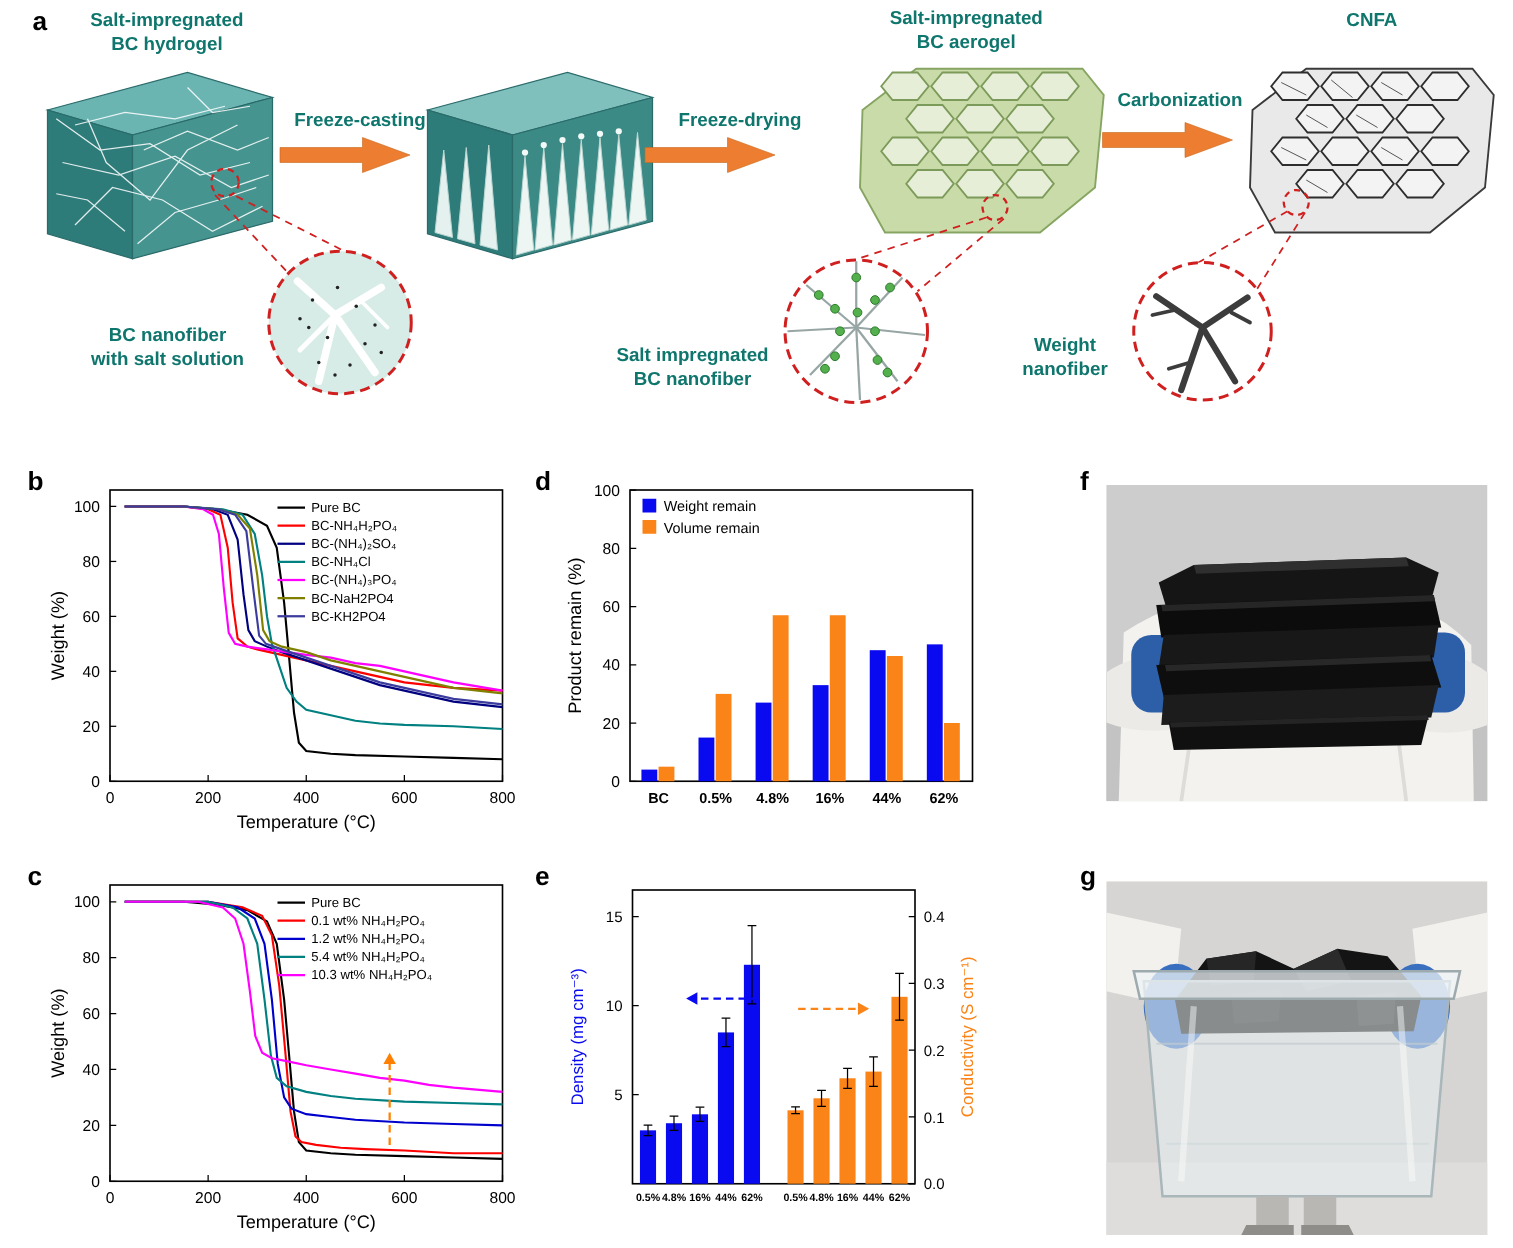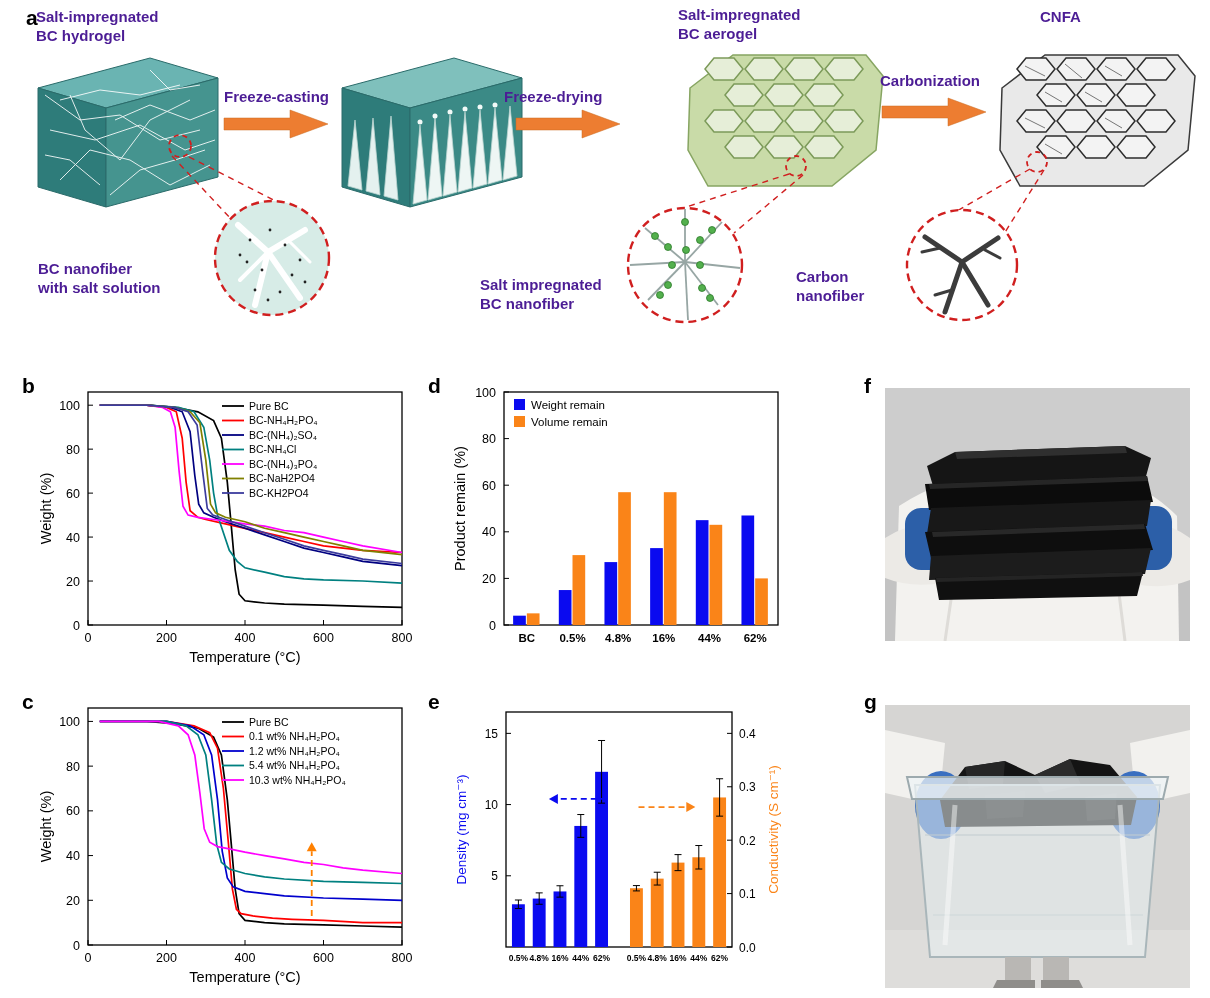--- a/index.html
+++ b/index.html
@@ -1,19 +1,19 @@
 <!DOCTYPE html>
 <html><head>
 <meta charset="utf-8">
 <style>
   *{margin:0;padding:0;box-sizing:border-box}
   body{font-family:"Liberation Sans","DejaVu Sans",sans-serif;background:#fff}
   #figure{position:relative;width:1210px;height:998px;background:#fff;overflow:hidden}
   .panel-letter{position:absolute;font-size:21px;font-weight:bold;color:#000}
-  .cap{position:absolute;font-weight:bold;font-size:15px;color:#4c1d95;text-align:left;white-space:pre-line;line-height:1.25}
+  .cap{position:absolute;font-weight:bold;font-size:15px;color:#0f766e;text-align:center;white-space:pre-line;line-height:1.25}
   .chart{position:absolute}
   .photo{position:absolute}
   svg text{font-family:"Liberation Sans","DejaVu Sans",sans-serif}
 </style>
 </head>
 <body>
 
 <div id="figure">
 
   <svg id="schematic" style="position:absolute;left:0;top:0" width="1210" height="372" viewBox="0 0 1210 372">
@@ -196,30 +196,30 @@
         <path d="M940,248 L922,252"></path>
           <path d="M985,250 L1000,258"></path>
           <path d="M952,290 L935,295"></path>
       </g>
     </g>
   </svg>
 
   <div class="cap" style="left:36px;top:8px;width:195px">Salt-impregnated
 BC hydrogel</div>
   <div class="cap" style="left:224px;top:88px;width:128px">Freeze-casting</div>
-  <div class="cap" style="left:504px;top:88px;width:128px">Freeze-drying</div>
+  <div class="cap" style="left:528px;top:88px;width:128px">Freeze-drying</div>
   <div class="cap" style="left:678px;top:6px;width:190px">Salt-impregnated
 BC aerogel</div>
   <div class="cap" style="left:880px;top:72px;width:128px">Carbonization</div>
   <div class="cap" style="left:1040px;top:8px;width:115px">CNFA</div>
   <div class="cap" style="left:38px;top:260px;width:192px">BC nanofiber
 with salt solution</div>
-  <div class="cap" style="left:480px;top:276px;width:180px">Salt impregnated
+  <div class="cap" style="left:464px;top:276px;width:180px">Salt impregnated
 BC nanofiber</div>
-  <div class="cap" style="left:796px;top:268px;width:112px">Carbon
+  <div class="cap" style="left:796px;top:268px;width:112px">Weight
 nanofiber</div>
 
   <div class="panel-letter" style="left:26px;top:6px">a</div>
   <div class="panel-letter" style="left:22px;top:374px">b</div>
   <div class="panel-letter" style="left:428px;top:374px">d</div>
   <div class="panel-letter" style="left:864px;top:374px">f</div>
   <div class="panel-letter" style="left:22px;top:690px">c</div>
   <div class="panel-letter" style="left:428px;top:690px">e</div>
   <div class="panel-letter" style="left:864px;top:690px">g</div>
 

